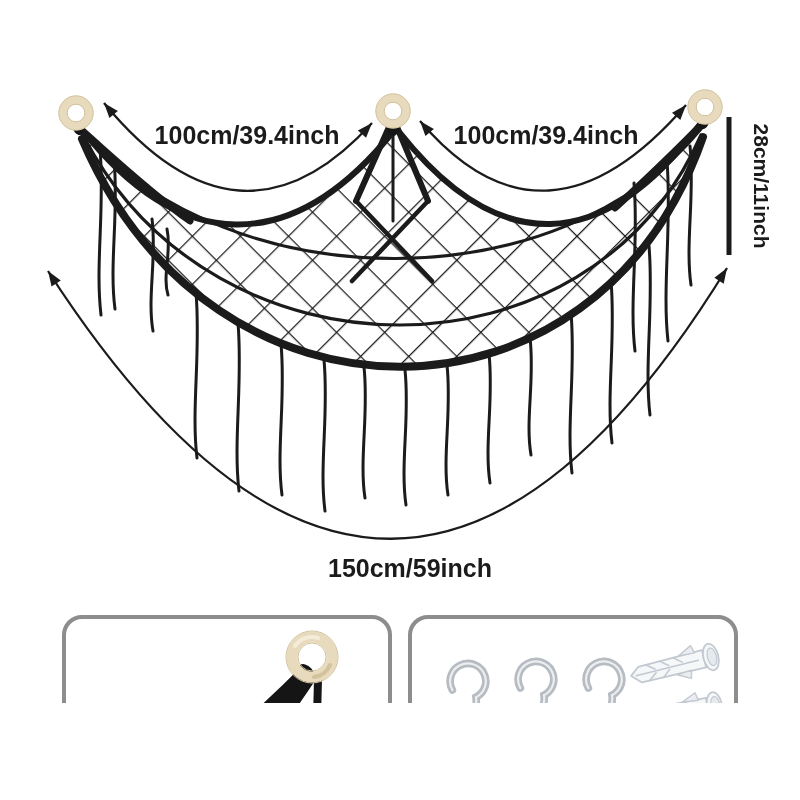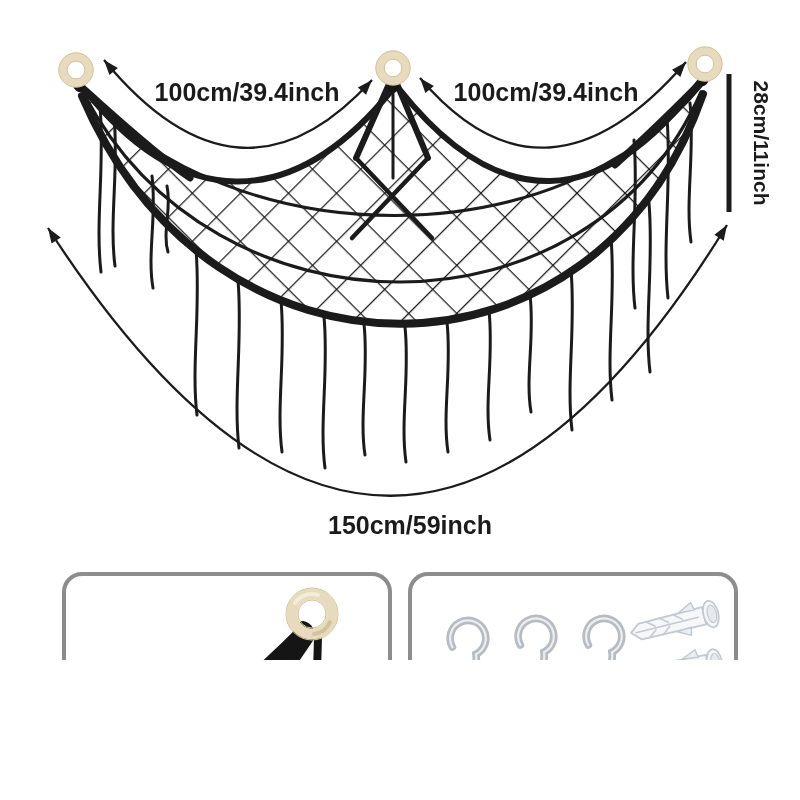--- a/index.html
+++ b/index.html
@@ -2,21 +2,21 @@
 <html style="--ink: #1b1b1b; --ring: #e8dabc; --ring-edge: #d2c29e; --panel-border: #8d8d8d; --metal: #b6bcc2; --metal-dark: #8e959b; --metal-light: #eceef0; --anchor-fill: #f5f7f9; --anchor-line: #c2c9d0; --bg: #ffffff;"><head>
 <meta charset="utf-8">
 <style>
   :root{
     --ink:#1b1b1b; --ring:#e8dabc; --ring-edge:#d2c29e;
     --panel-border:#8d8d8d; --metal:#b6bcc2; --metal-dark:#8e959b; --metal-light:#eceef0;
     --anchor-fill:#f5f7f9; --anchor-line:#c2c9d0; --bg:#ffffff;
   }
   html,body{margin:0;padding:0;background:var(--bg);}
   .canvas{position:relative;width:800px;height:660px;background:var(--bg);overflow:hidden;
-          font-family:"Liberation Sans", sans-serif;}
+          font-family:"Liberation Sans", sans-serif;margin-top:43px;}
   .diagram-svg{position:absolute;left:0;top:0;}
   .dim-label{font-family:"Liberation Sans", sans-serif;font-size:25px;font-weight:600;fill:var(--ink);}
   .dim-label-v{font-family:"Liberation Sans", sans-serif;font-size:21px;font-weight:600;fill:var(--ink);}
   .dim-line{stroke:var(--ink);stroke-width:2.3;fill:none;}
   .arrowhead{fill:var(--ink);stroke:none;}
   .edge{stroke:var(--ink);fill:none;stroke-linecap:round;}
   .mesh-fill{fill:url(#mesh);stroke:none;}
   .tassel{stroke:var(--ink);stroke-width:3;fill:none;stroke-linecap:round;}
   .rope{stroke:#151515;fill:none;stroke-linecap:round;}
   .ring-base{fill:none;stroke:var(--ring);}

